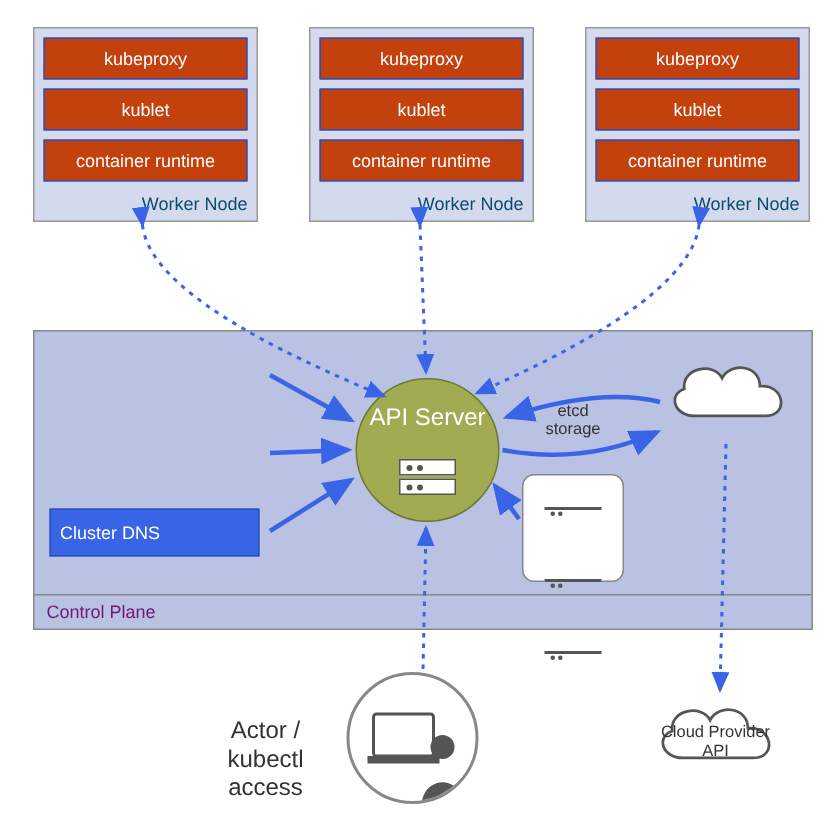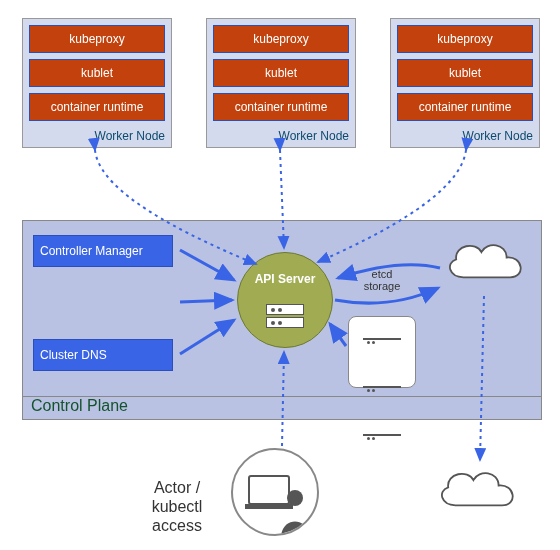--- a/index.html
+++ b/index.html
@@ -34,21 +34,21 @@
     background: #b9c2e2;
     border: 1px solid #888;
     padding: 10px;
   }
   .cp-divider {
     position: absolute; left: 0; right: 0; bottom: 22px;
     border-top: 1px solid #888;
   }
   .cp-label {
     position: absolute; left: 8px; bottom: 4px;
-    color: #14532d; font-size: 16px;
+    color: #701a75; font-size: 12px;
   }
   .cp-btn {
     position: absolute;
     width: 140px;
     background: #3964e5;
     color: #fff;
     padding: 8px 6px;
     border: 1px solid #2a4fbd;
     font-size: 12px;
     text-align: left;
@@ -58,21 +58,21 @@
     position: absolute;
     left: 237px; top: 252px;
     width: 96px; height: 96px;
     border-radius: 50%;
     background: #a1ac52;
     border: 1px solid #6c7833;
     display: flex; flex-direction: column;
     align-items: center; justify-content: center;
     color: #fff;
   }
-  .api-server span { font-weight: bold; font-size: 12px; margin-bottom: 16px; }
+  .api-server span { font-weight: normal; font-size: 16px; margin-bottom: 16px; }
   .server-rect { width: 38px; height: 11px; background: #fff; border: 1px solid #555; margin-top: 2px; position: relative; }
   .server-rect::before { content:""; position:absolute; left:4px; top:3px; width:4px; height:4px; background:#555; border-radius:50%; }
   .server-rect::after { content:""; position:absolute; left:11px; top:3px; width:4px; height:4px; background:#555; border-radius:50%; }
 
   .etcd {
     position: absolute;
     left: 348px; top: 316px;
     width: 68px; height: 72px;
     background: #fff;
     border: 1px solid #888;
@@ -135,21 +135,20 @@
     <div class="wn-label">Worker Node</div>
   </div>
   <div class="worker-node" style="left:390px; top:18px;">
     <div class="wn-btn">kubeproxy</div>
     <div class="wn-btn">kublet</div>
     <div class="wn-btn">container runtime</div>
     <div class="wn-label">Worker Node</div>
   </div>
 
   <div class="control-plane">
-    <div class="cp-btn" style="left:10px; top:14px;">Controller Manager</div>
     <div class="cp-btn" style="left:10px; top:118px;">Cluster DNS</div>
     <div class="cp-divider"></div>
     <div class="cp-label">Control Plane</div>
   </div>
 
   <div class="api-server">
     <span>API Server</span>
     <div class="server-rect"></div>
     <div class="server-rect"></div>
   </div>
@@ -164,20 +163,21 @@
   <div class="cloud" style="left:440px; top:232px;">
     <svg viewBox="0 0 100 66">
       <path d="M26 50 C10 50 6 34 18 30 C16 14 40 10 46 22 C52 10 74 12 74 28 C92 26 96 50 78 50 Z" fill="#fff" stroke="#555" stroke-width="2"></path>
     </svg>
   </div>
 
   <div class="cloud" style="left:432px; top:460px;">
     <svg viewBox="0 0 100 66">
       <path d="M26 50 C10 50 6 34 18 30 C16 14 40 10 46 22 C52 10 74 12 74 28 C92 26 96 50 78 50 Z" fill="#fff" stroke="#555" stroke-width="2"></path>
     </svg>
+    <div class="cloud-text" style="top:22px;">Cloud Provider API</div>
   </div>
 
   <div class="actor-circle">
     <svg viewBox="0 0 88 88" width="88" height="88">
       <rect x="16" y="26" width="40" height="28" rx="2" fill="#fff" stroke="#555" stroke-width="2"></rect>
       <rect x="12" y="54" width="48" height="5" fill="#555"></rect>
       <circle cx="62" cy="48" r="8" fill="#555"></circle>
       <path d="M48 88 C48 66 76 66 76 88 Z" fill="#555"></path>
     </svg>
   </div>

